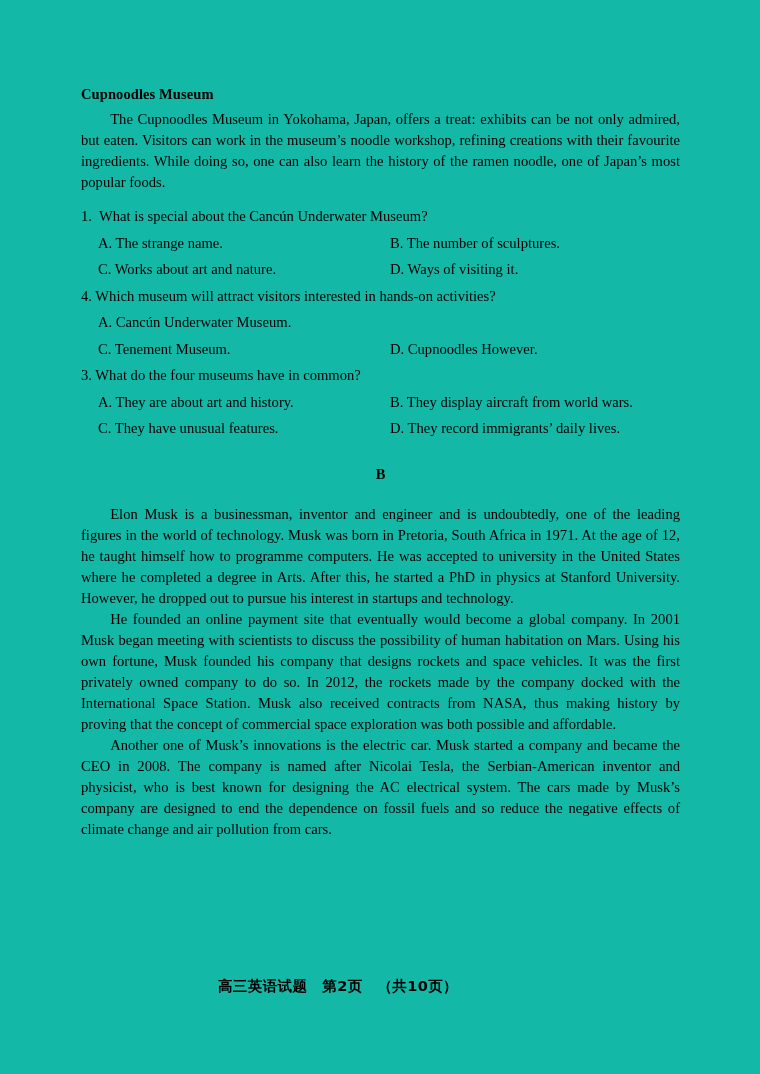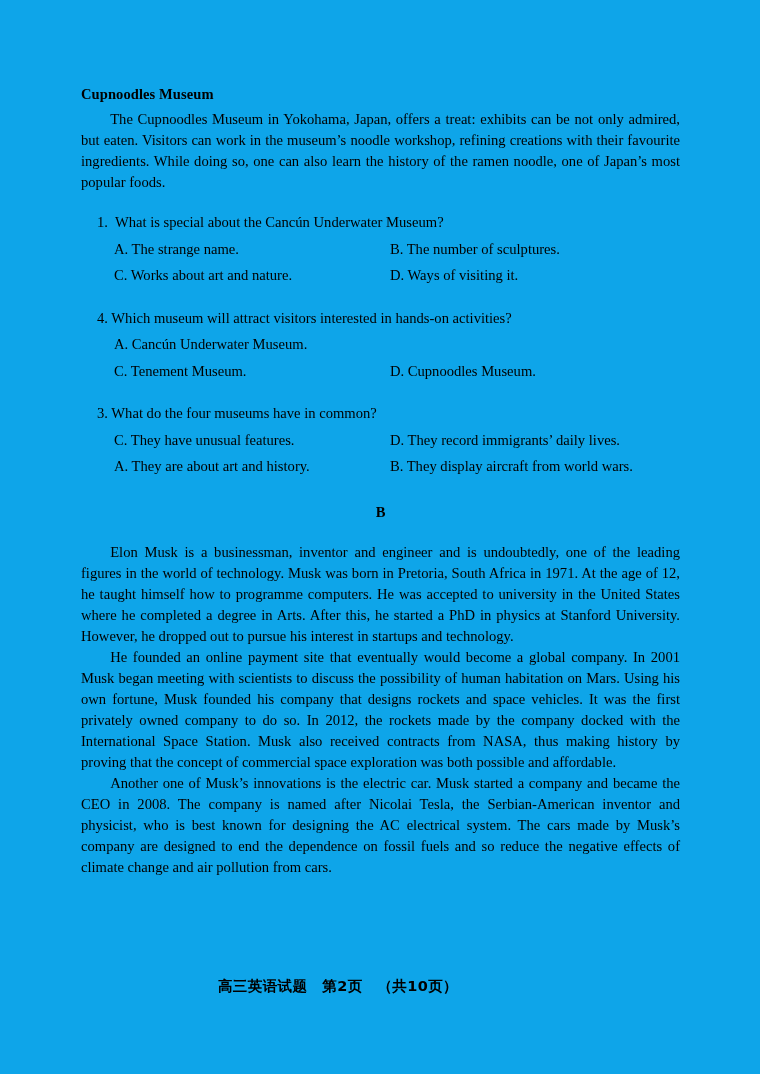--- a/index.html
+++ b/index.html
@@ -17,21 +17,21 @@
     color: #000000;
     -webkit-font-smoothing: antialiased;
   }
 
   .page {
     position: absolute;
     left: 0;
     top: 0;
     width: 760px;
     height: 1074px;
-    background: #0ea5e9;
+    background: #14b8a6;
   }
 
   
   .content {
     position: absolute;
     left: 81px;
     top: 84px;
     width: 599px;
   }
 
@@ -50,21 +50,21 @@
     text-justify: inter-word;
     margin: 0;
     text-indent: 2em;
     hyphens: none;
   }
 
   
   .questions {
     margin-top: 10px;
   }
-  .q-block { margin: 16px; }
+  .q-block { margin: 0; }
 
   .q-stem {
     font-size: 14.6px;
     line-height: 26.5px;
     margin: 0;
     white-space: pre;
   }
 
   .q-options {
     display: flex;
@@ -129,33 +129,33 @@
         </div>
       </div>
 
       <div class="q-block">
         <p class="q-stem">4. Which museum will attract visitors interested in hands-on activities?</p>
         <div class="q-options">
           <span class="opt col-a">A. Cancún Underwater Museum.</span>
         </div>
         <div class="q-options">
           <span class="opt col-a">C. Tenement Museum.</span>
-          <span class="opt col-b">D. Cupnoodles Museum.</span>
+          <span class="opt col-b">D. Cupnoodles However.</span>
         </div>
       </div>
 
       <div class="q-block">
         <p class="q-stem">3. What do the four museums have in common?</p>
         <div class="q-options">
+          <span class="opt col-a">A. They are about art and history.</span>
+          <span class="opt col-b">B. They display aircraft from world wars.</span>
+        </div>
+        <div class="q-options">
           <span class="opt col-a">C. They have unusual features.</span>
           <span class="opt col-b">D. They record immigrants’ daily lives.</span>
-        </div>
-        <div class="q-options">
-          <span class="opt col-a">A. They are about art and history.</span>
-          <span class="opt col-b">B. They display aircraft from world wars.</span>
         </div>
       </div>
 
     </div>
 
     <p class="section-letter">B</p>
 
     <div class="spacer-after-section"></div>
 
     <p class="para">Elon Musk is a businessman, inventor and engineer and is undoubtedly, one of the leading figures in the world of technology. Musk was born in Pretoria, South Africa in 1971. At the age of 12, he taught himself how to programme computers. He was accepted to university in the United States where he completed a degree in Arts. After this, he started a PhD in physics at Stanford University. However, he dropped out to pursue his interest in startups and technology.</p>

